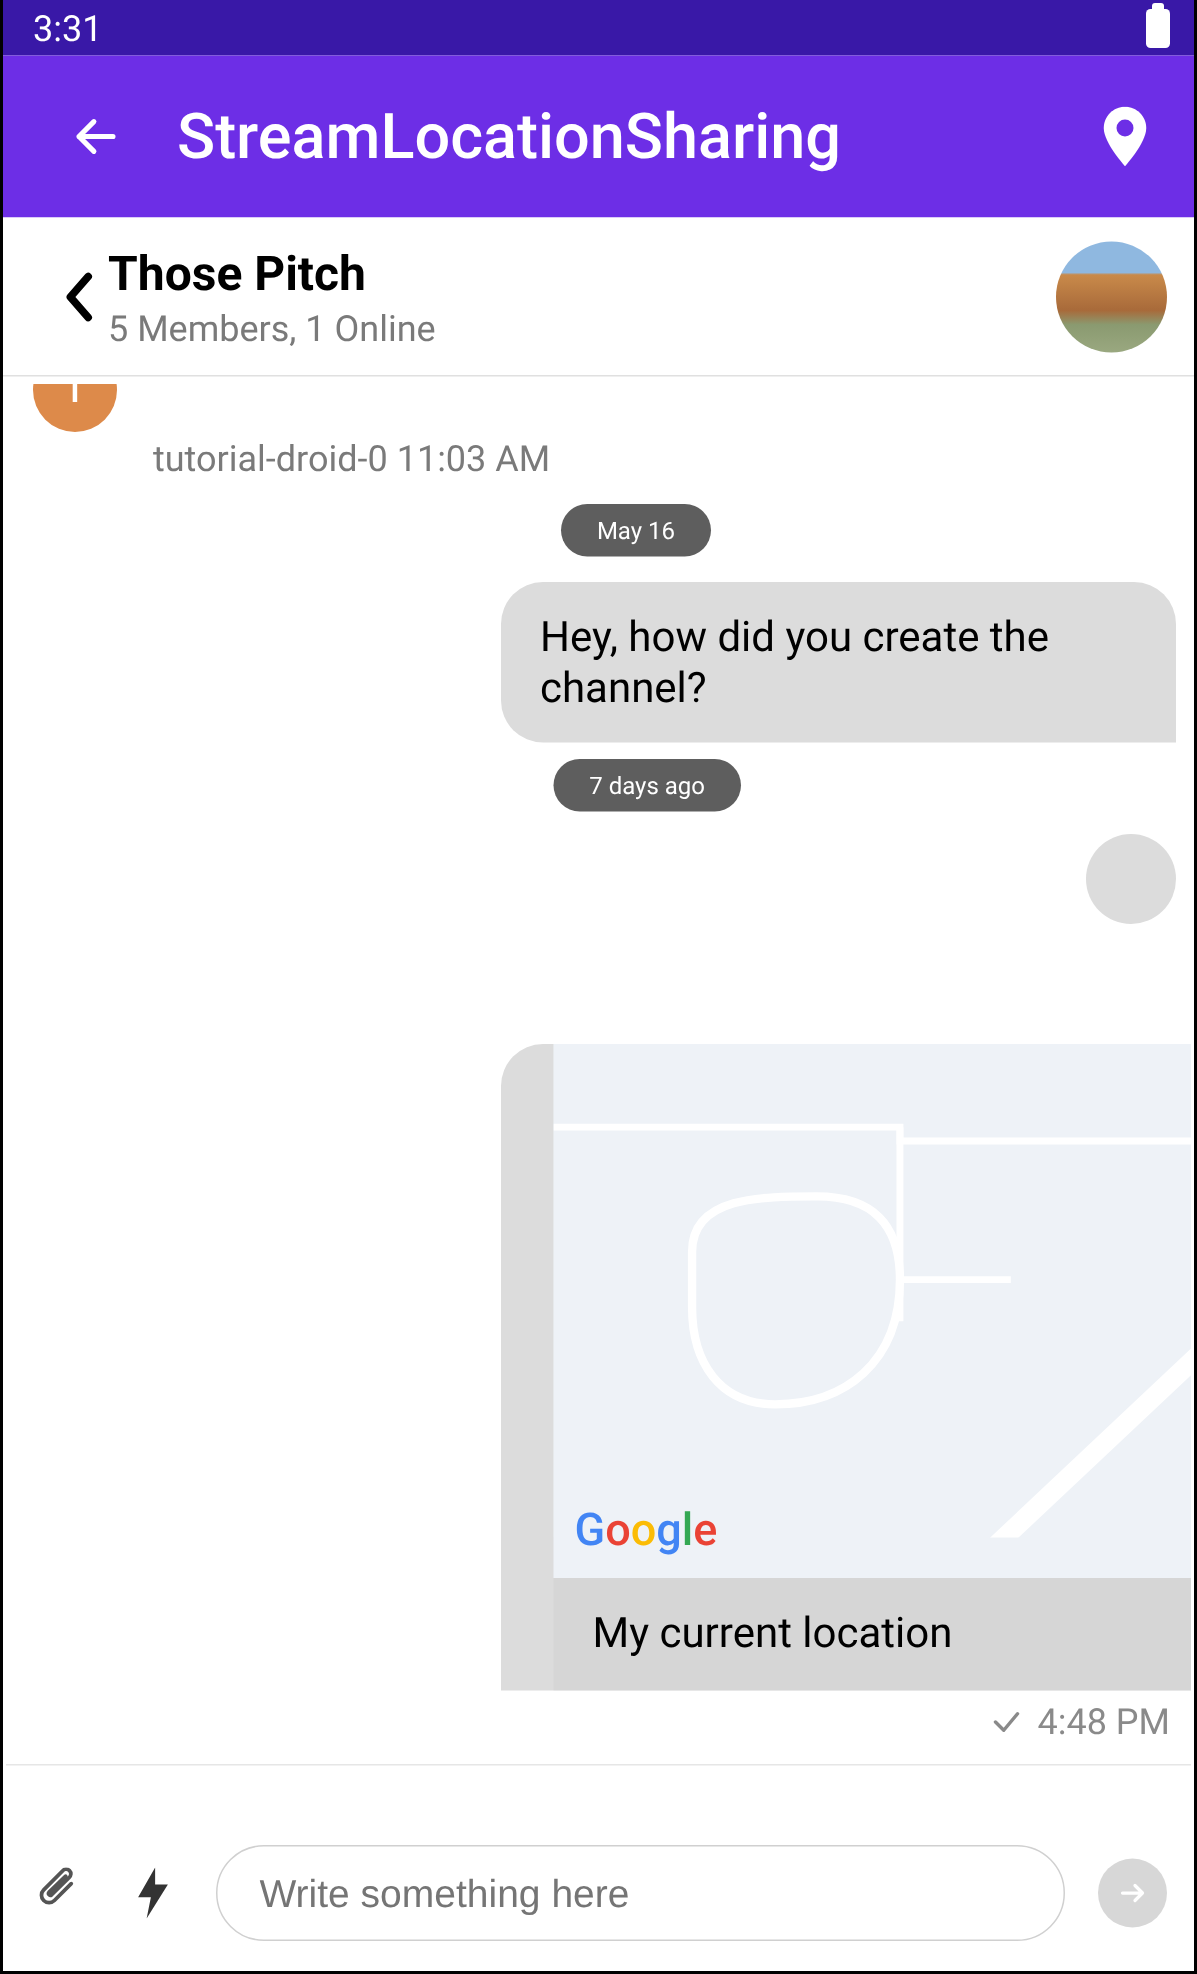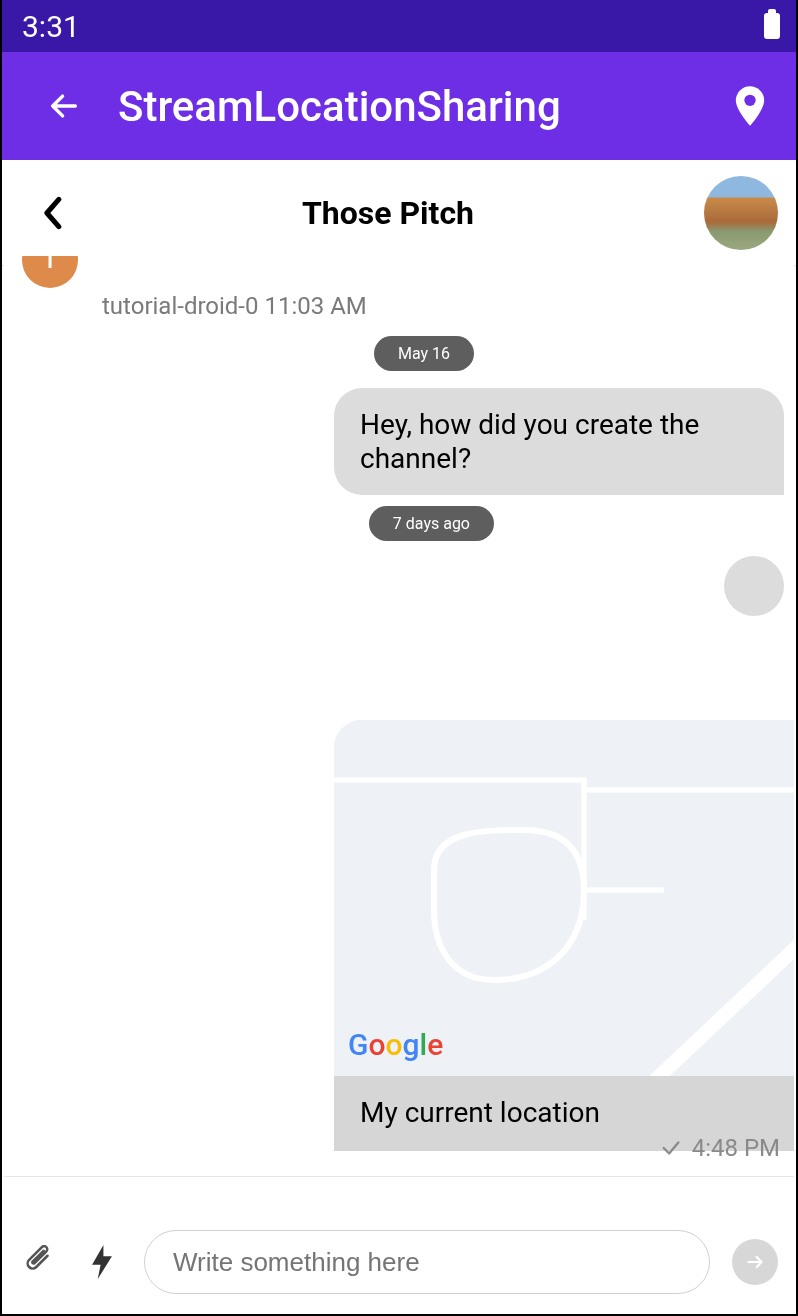--- a/index.html
+++ b/index.html
@@ -1,33 +1,33 @@
 <!DOCTYPE html>
 <html><head>
 <meta charset="utf-8">
 <style>
   * { box-sizing: border-box; margin: 0; padding: 0; }
   html, body { width: 798px; height: 1316px; font-family: Roboto, -apple-system, Helvetica, Arial, sans-serif; background:#fff; overflow:hidden; }
   body { border-left:2px solid #000; border-right:2px solid #000; border-bottom:2px solid #000; position:relative; }
 
   
-  .status-bar { background:#3918a7; height:52px; display:flex; align-items:center; justify-content:space-between; padding:0 16px 0 20px; color:#fff; font-size:30px; }
+  .status-bar { background:#3918a7; height:37px; display:flex; align-items:center; justify-content:space-between; padding:0 16px 0 20px; color:#fff; font-size:24px; }
   .battery { width:16px; height:26px; background:#fff; border-radius:3px; position:relative; }
   .battery::before { content:""; position:absolute; top:-4px; left:4px; width:8px; height:4px; background:#fff; border-radius:2px 2px 0 0; }
 
   
   .app-bar { background:#6d2ee6; height:108px; display:flex; align-items:center; color:#fff; padding:0 24px 0 40px; }
   .app-bar .back { width:44px; height:44px; display:flex; align-items:center; justify-content:center; cursor:pointer; }
   .app-bar .title { flex:1; font-size:42px; font-weight:500; margin-left:32px; }
   .app-bar .pin { width:44px; height:44px; display:flex; align-items:center; justify-content:center; cursor:pointer; }
 
   
   .channel-header { background:#fff; height:106px; border-bottom:1px solid #e0e0e0; display:flex; align-items:center; padding:0 18px 0 30px; position:relative; }
   .channel-header .chev { width:40px; height:40px; display:flex; align-items:center; justify-content:center; cursor:pointer; }
-  .channel-header .center { flex:1; text-align:center; }
+  .channel-header .center { flex:1; text-align:left; }
   .channel-header .center .name { font-size:32px; font-weight:700; color:#000; }
   .channel-header .center .sub { font-size:24px; color:#7a7a7a; margin-top:4px; }
   .channel-avatar { width:74px; height:74px; border-radius:50%; background: linear-gradient(180deg,#8fb8e0 0%,#8fb8e0 28%, #c98a4a 30%, #a86a3a 62%, #8a9a70 75%, #9aa880 100%); position:relative; overflow:hidden; }
 
   
   .messages { position:absolute; left:2px; right:2px; top:256px; bottom:104px; overflow:hidden; background:#fff; }
 
   .cut-avatar { width:56px; height:56px; border-radius:50%; background:#dd8a4a; color:#fff; display:flex; align-items:center; justify-content:center; font-size:24px; font-weight:500; position:absolute; left:18px; top:-24px; }
 
   .meta-row { position:absolute; left:98px; top:36px; font-size:24px; color:#7a7a7a; }
@@ -36,21 +36,21 @@
   .date-pill { display:inline-block; background:#5e5e5e; color:#fff; font-size:16px; padding:8px 24px; border-radius:24px; }
   .pill-holder { position:absolute; right:0; text-align:left; }
   .pill-1 { top:80px; right:320px; }
   .pill-2 { top:250px; right:300px; }
   .pill-3 { top:380px; right:320px; }
 
   .bubble { position:absolute; background:#dcdcdc; color:#000; font-size:28px; line-height:1.2; padding:20px 26px; border-radius:28px 28px 0 28px; max-width:450px; right:10px; top:132px; }
 
   .gray-dot { position:absolute; width:60px; height:60px; border-radius:50%; background:#dcdcdc; right:10px; top:300px; }
 
-  .map-card { position:absolute; right:0; top:464px; width:460px; border-radius:28px 0 0 0; overflow:hidden; background:#dcdcdc; }
+  .map-card { position:absolute; right:0; top:440px; width:460px; border-radius:28px 0 0 0; overflow:hidden; background:#dcdcdc;padding-left:35px; }
   .map-img { height:356px; background:#eef2f7; position:relative; overflow:hidden; }
   .map-img svg { position:absolute; inset:0; }
   .map-label { background:#d6d6d6; padding:20px 26px 22px 26px; font-size:28px; color:#000; }
   .google-logo { position:absolute; left:14px; bottom:14px; font-size:30px; font-weight:500; letter-spacing:0; }
   .google-logo span:nth-child(1){color:#4285F4}
   .google-logo span:nth-child(2){color:#EA4335}
   .google-logo span:nth-child(3){color:#FBBC05}
   .google-logo span:nth-child(4){color:#4285F4}
   .google-logo span:nth-child(5){color:#34A853}
   .google-logo span:nth-child(6){color:#EA4335}
@@ -90,20 +90,21 @@
 </div>
 
 <div class="channel-header">
   <div class="chev">
     <svg width="22" height="34" viewBox="0 0 12 20">
       <path d="M10 2L3 10L10 18" stroke="#000" stroke-width="3" fill="none" stroke-linecap="round" stroke-linejoin="round"></path>
     </svg>
   </div>
   <div class="center">
     <div class="name">Those Pitch</div>
+    <div class="sub">5 Members, 1 Online</div>
   </div>
   <div class="channel-avatar"></div>
 </div>
 
 <div class="messages">
 
   <div class="cut-avatar">
     <span>T</span>
   </div>
 

